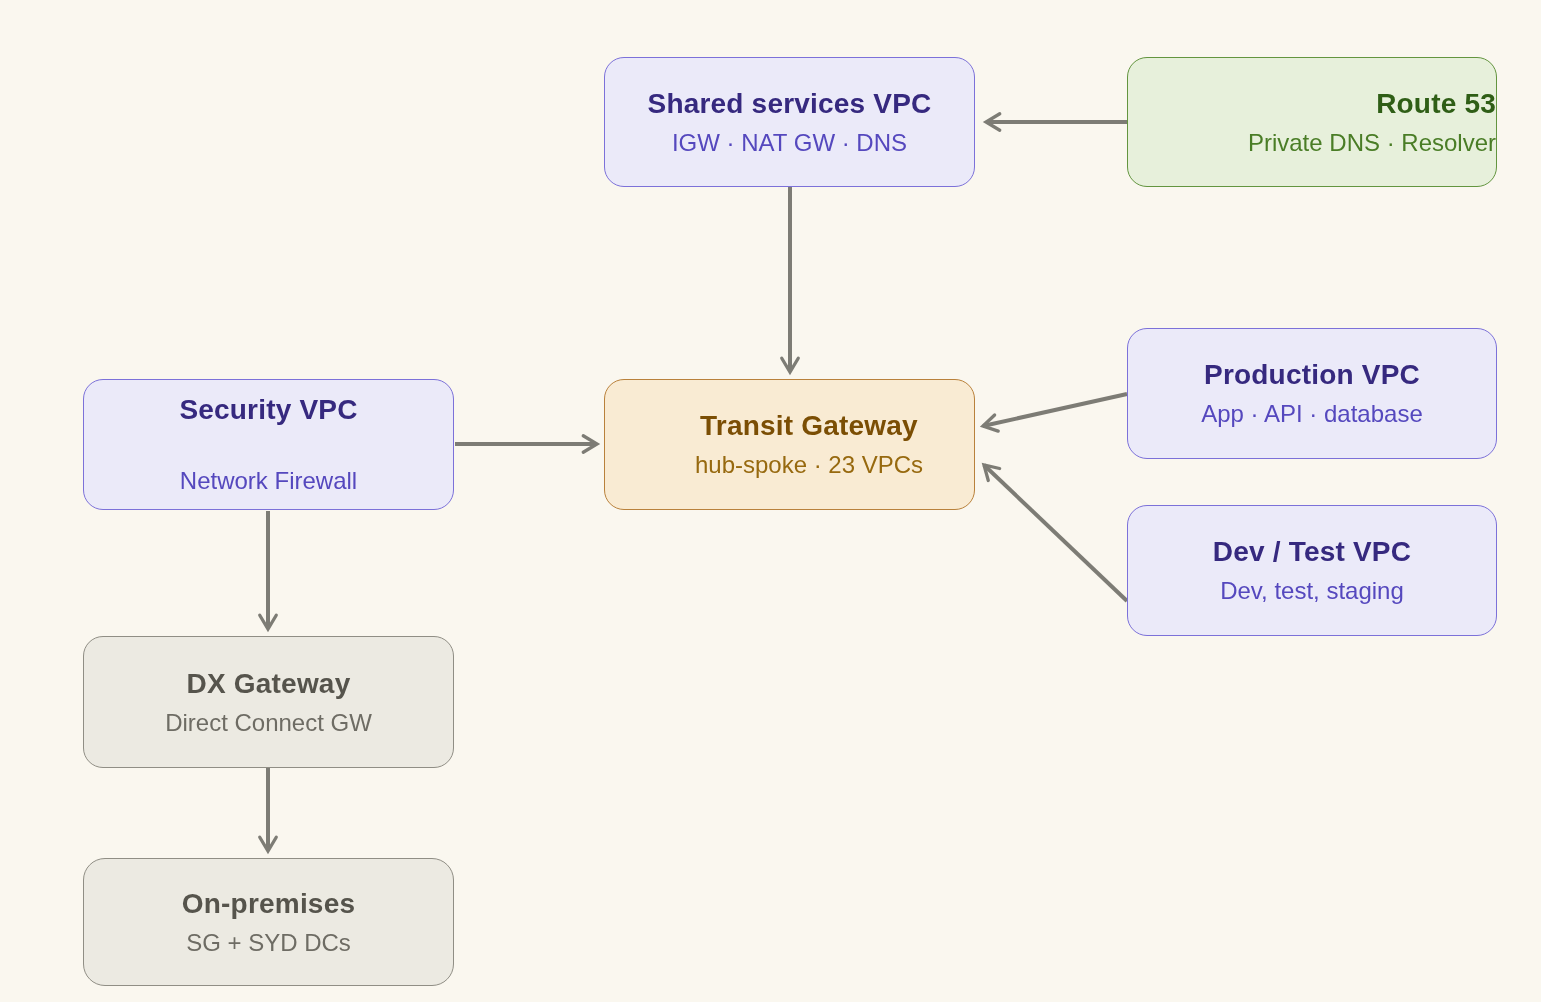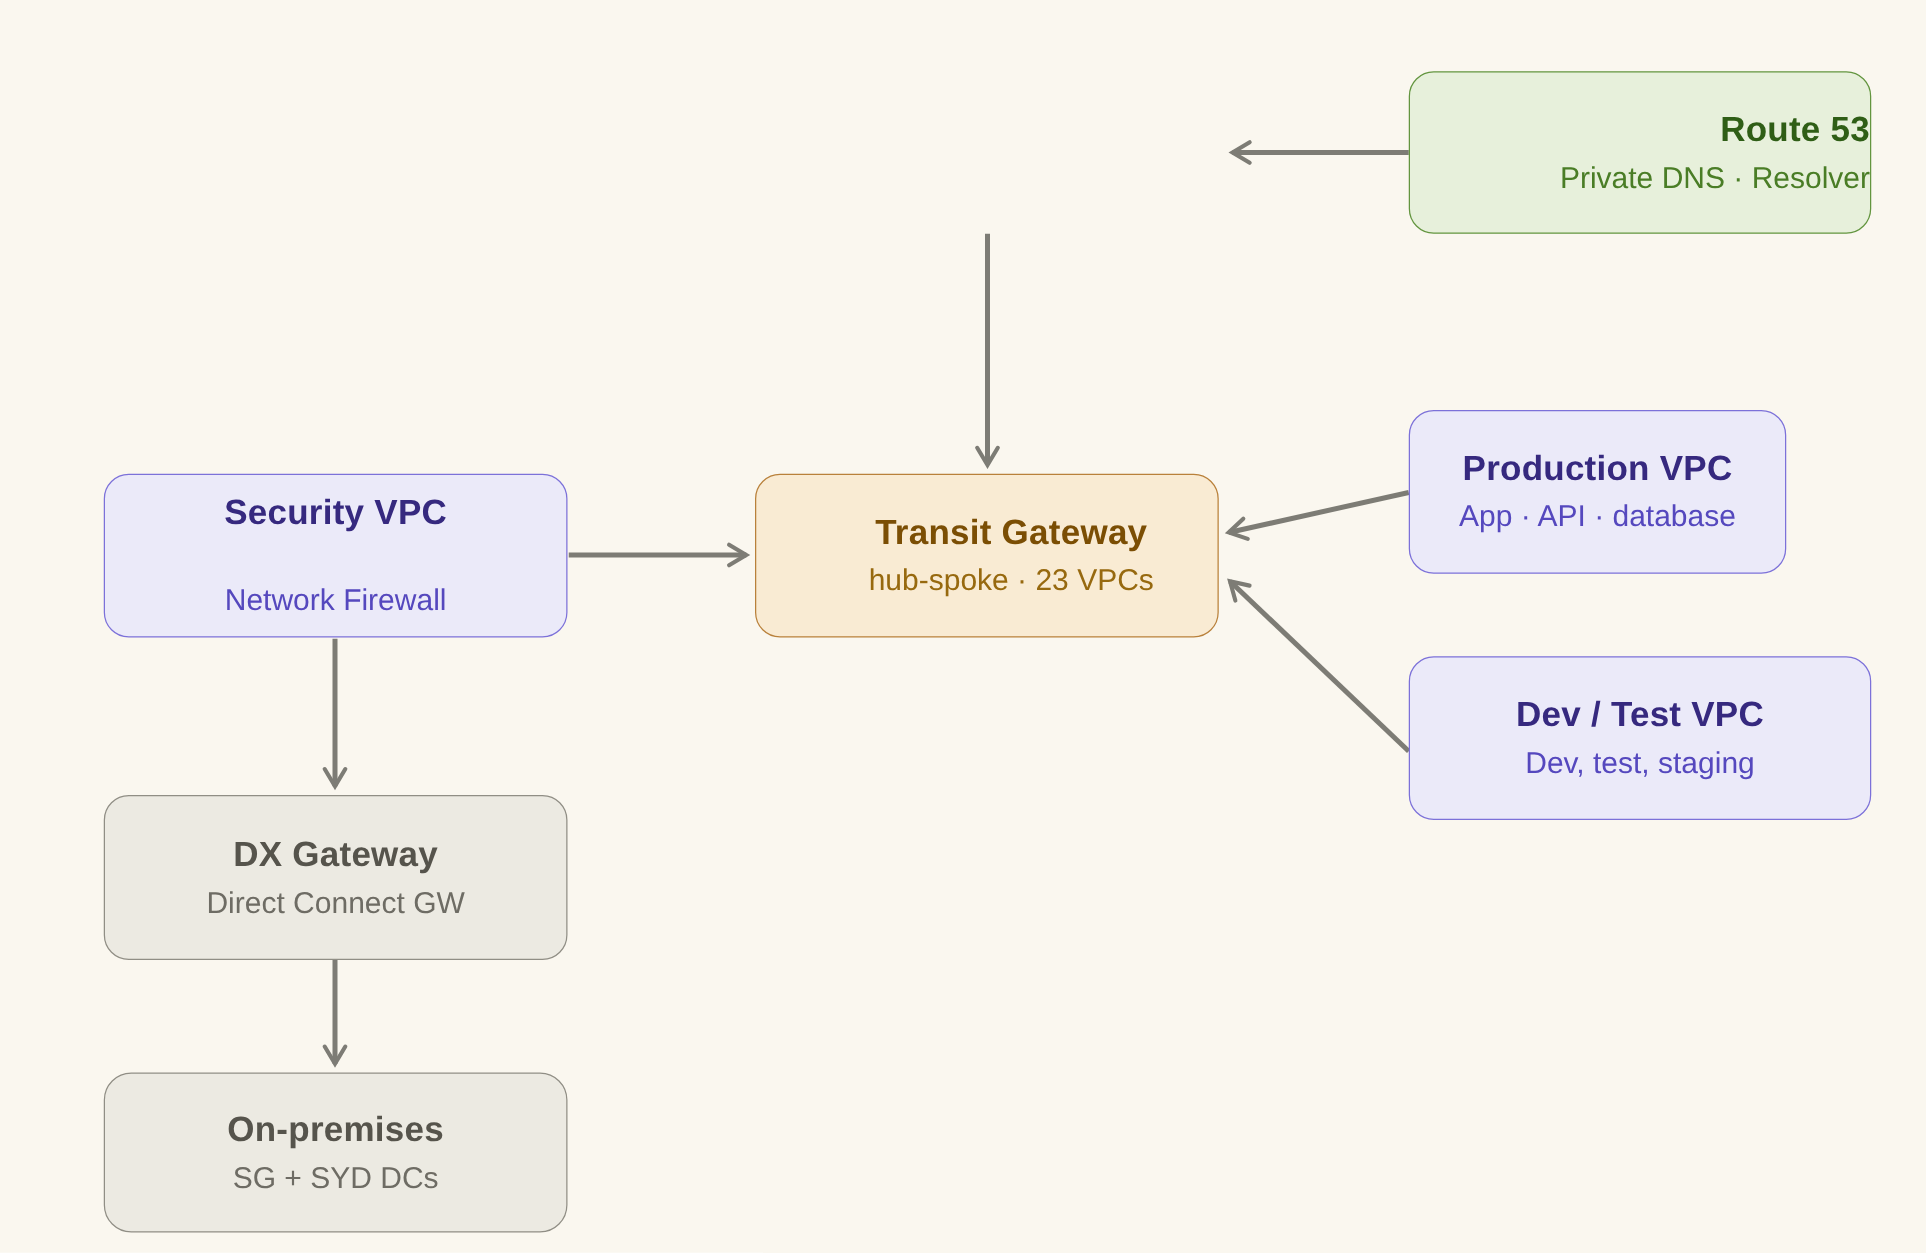--- a/index.html
+++ b/index.html
@@ -98,42 +98,46 @@
     </defs>
     <line class="edge" x1="1127" y1="122" x2="986" y2="122" marker-end="url(#arrow-head)"></line>
     <line class="edge" x1="790" y1="187" x2="790" y2="372" marker-end="url(#arrow-head)"></line>
     <line class="edge" x1="455" y1="444" x2="597" y2="444" marker-end="url(#arrow-head)"></line>
     <line class="edge" x1="1127" y1="394" x2="983" y2="426" marker-end="url(#arrow-head)"></line>
     <line class="edge" x1="1127" y1="601" x2="984" y2="465" marker-end="url(#arrow-head)"></line>
     <line class="edge" x1="268" y1="511" x2="268" y2="629" marker-end="url(#arrow-head)"></line>
     <line class="edge" x1="268" y1="768" x2="268" y2="851" marker-end="url(#arrow-head)"></line>
   </svg>
 
+  <div class="node purple" style="left:604px; top:57px; width:371px; height:130px;">
+    <div class="title">Shared services VPC</div>
+    <div class="subtitle">IGW · NAT GW · DNS</div>
+  </div>
 
   <div class="node green" style="left:1127px; top:57px; width:370px; height:130px;">
     <div class="title">Route 53</div>
     <div class="subtitle">Private DNS · Resolver</div>
   </div>
 
   <div class="node purple" style="left:83px; top:379px; width:371px; height:131px;gap:41px;">
     <div class="title">Security VPC</div>
     <div class="subtitle">Network Firewall</div>
   </div>
 
   <div class="node orange" style="left:604px; top:379px; width:371px; height:131px;">
     <div class="title">Transit Gateway</div>
     <div class="subtitle">hub-spoke · 23 VPCs</div>
   </div>
 
-  <div class="node purple" style="left:1127px; top:328px; width:302px; height:131px;">
+  <div class="node purple" style="left:1127px; top:328px; width:370px; height:131px;">
     <div class="title">Production VPC</div>
     <div class="subtitle">App · API · database</div>
   </div>
 
-  <div class="node purple" style="left:1127px; top:525px; width:370px; height:131px;">
+  <div class="node purple" style="left:1127px; top:505px; width:370px; height:131px;">
     <div class="title">Dev / Test VPC</div>
     <div class="subtitle">Dev, test, staging</div>
   </div>
 
   <div class="node gray" style="left:83px; top:636px; width:371px; height:132px;">
     <div class="title">DX Gateway</div>
     <div class="subtitle">Direct Connect GW</div>
   </div>
 
   <div class="node gray" style="left:83px; top:858px; width:371px; height:128px;border-radius:22px;">

